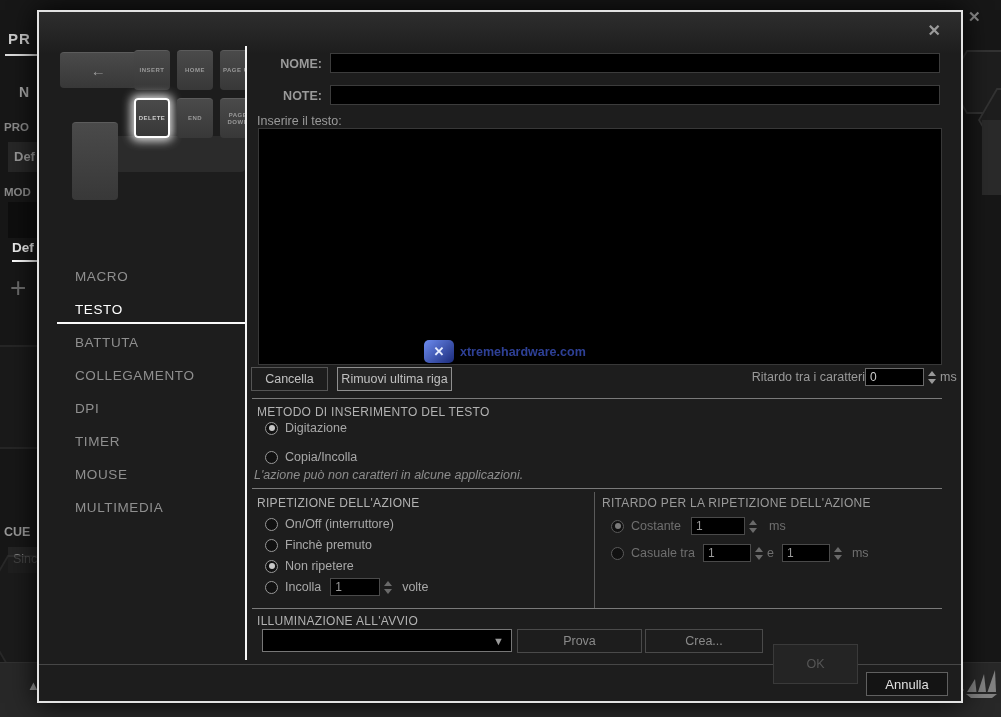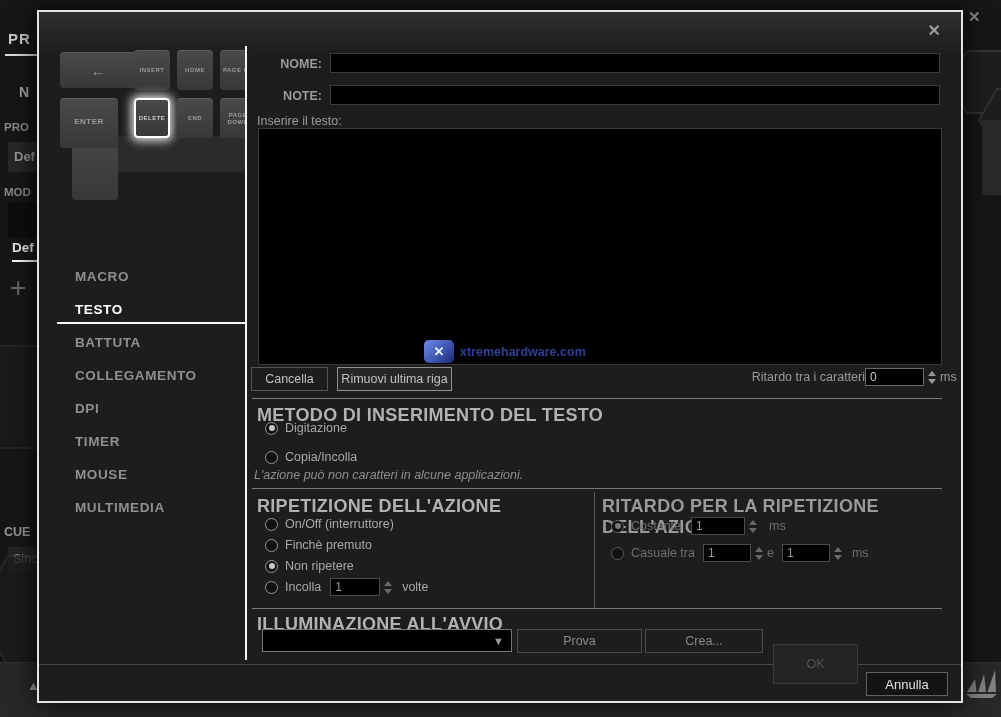--- a/index.html
+++ b/index.html
@@ -53,21 +53,21 @@
          text-align:center; font-weight:bold; letter-spacing:.5px; }
   .key-bksp { left:21px; top:10px; width:77px; height:36px; font-size:15px; }
   .key-enter-top { left:21px; top:56px; width:58px; height:50px; font-size:8px; align-items:flex-start; padding-top:18px; }
   .key-enter-bot { left:33px; top:80px; width:46px; height:78px; }
   .key-sm { width:36px; height:40px; font-size:6px; line-height:7px; }
   .k-insert { left:95px; top:8px; } .k-home { left:138px; top:8px; } .k-pgup { left:181px; top:8px; }
   .k-del { left:95px; top:56px; border:2px solid #fff; box-shadow:0 0 10px 3px rgba(255,255,255,.85); color:#ccc; }
   .k-end { left:138px; top:56px; } .k-pgdn { left:181px; top:56px; }
   .tabs { position:absolute; left:0; top:248px; width:206px; }
   .tab { height:33px; line-height:33px; padding-left:36px; font-size:13.5px; color:#8f8f8f;
-         letter-spacing:.6px; cursor:default;font-weight:bold; }
+         letter-spacing:.6px; cursor:default; }
   .tab.active { color:#fff; }
   .tab-underline { position:absolute; left:18px; top:310px; width:190px; height:2px; background:#fafafa; }
   
   .content { position:absolute; left:0; top:0; right:0; bottom:0; }
   .flabel { position:absolute; width:103px; text-align:right; font-size:12.5px; font-weight:bold; color:#9a9a9a; }
   .tinput { position:absolute; background:#000; border:1px solid #3c3c3c; color:#ccc; font-size:12px;
             font-family:"Liberation Sans", sans-serif; padding:0 5px; }
   .lbl-nome { left:180px; top:45px; } .in-nome { left:291px; top:41px; width:610px; height:20px; }
   .lbl-note { left:180px; top:77px; } .in-note { left:291px; top:73px; width:610px; height:20px; }
   .lbl-ins { position:absolute; left:218px; top:102px; font-size:12.5px; color:#9a9a9a; }
@@ -85,21 +85,21 @@
   .delay-group { position:absolute; left:640px; top:356px; display:flex; align-items:center; }
   .delay-label { width:186px; text-align:right; font-size:12.5px; color:#9a9a9a; }
   .spin-input { background:#000; border:1px solid #6a6a6a; color:#ccc; font-size:12px; height:18px;
                 font-family:"Liberation Sans", sans-serif; padding:0 4px; }
   .spin { display:inline-flex; flex-direction:column; gap:3px; margin:0 4px 0 4px; }
   .spin i { width:0; height:0; border-left:4px solid transparent; border-right:4px solid transparent; }
   .spin .up { border-bottom:5px solid #999; } .spin .dn { border-top:5px solid #999; }
   .unit { font-size:12.5px; color:#9a9a9a; }
   .hdiv { position:absolute; height:1px; background:#7a7a7a; left:213px; width:690px; }
   .hdiv1 { top:386px; } .hdiv2 { top:476px; } .hdiv3 { top:596px; }
-  .sec-title { position:absolute; font-size:18px; font-weight:bold; color:#b2b2b2; letter-spacing:.3px; }
+  .sec-title { position:absolute; font-size:12px; font-weight:normal; color:#b2b2b2; letter-spacing:.3px; }
   .radio-row { position:absolute; display:flex; align-items:center; height:18px; }
   .radio { width:13px; height:13px; border-radius:50%; border:1px solid #999; background:#111;
            display:inline-flex; align-items:center; justify-content:center; margin-right:7px; }
   .radio.checked::after { content:""; width:6px; height:6px; border-radius:50%; background:#c8c8c8; }
   .rlabel { font-size:12.5px; color:#a8a8a8; }
   .note-italic { position:absolute; left:215px; top:456px; font-style:italic; font-size:12.5px; color:#8d8d8d; }
   .col-divider { position:absolute; left:555px; top:480px; width:1px; height:116px; background:#5a5a5a; }
   .disabled .radio { border-color:#5a5a5a; }
   .disabled .radio.checked::after { background:#7a7a7a; }
   .disabled .rlabel, .disabled .unit { color:#6f6f6f; }
@@ -159,21 +159,20 @@
   <div class="bg-el app-close">✕</div>
 </div>
 
 <div class="dialog">
   <div class="dlg-close">✕</div>
 
   <div class="keyboard">
     <div class="kb-deck"></div>
     <div class="key key-bksp">←</div>
     <div class="key key-enter-bot"></div>
-    <div class="key key-enter-top">ENTER</div>
     <div class="key key-sm k-insert">INSERT</div>
     <div class="key key-sm k-home">HOME</div>
     <div class="key key-sm k-pgup">PAGE UP</div>
     <div class="key key-sm k-del">DELETE</div>
     <div class="key key-sm k-end">END</div>
     <div class="key key-sm k-pgdn">PAGE DOWN</div>
   </div>
 
   <div class="tabs">
     <div class="tab">MACRO</div>

